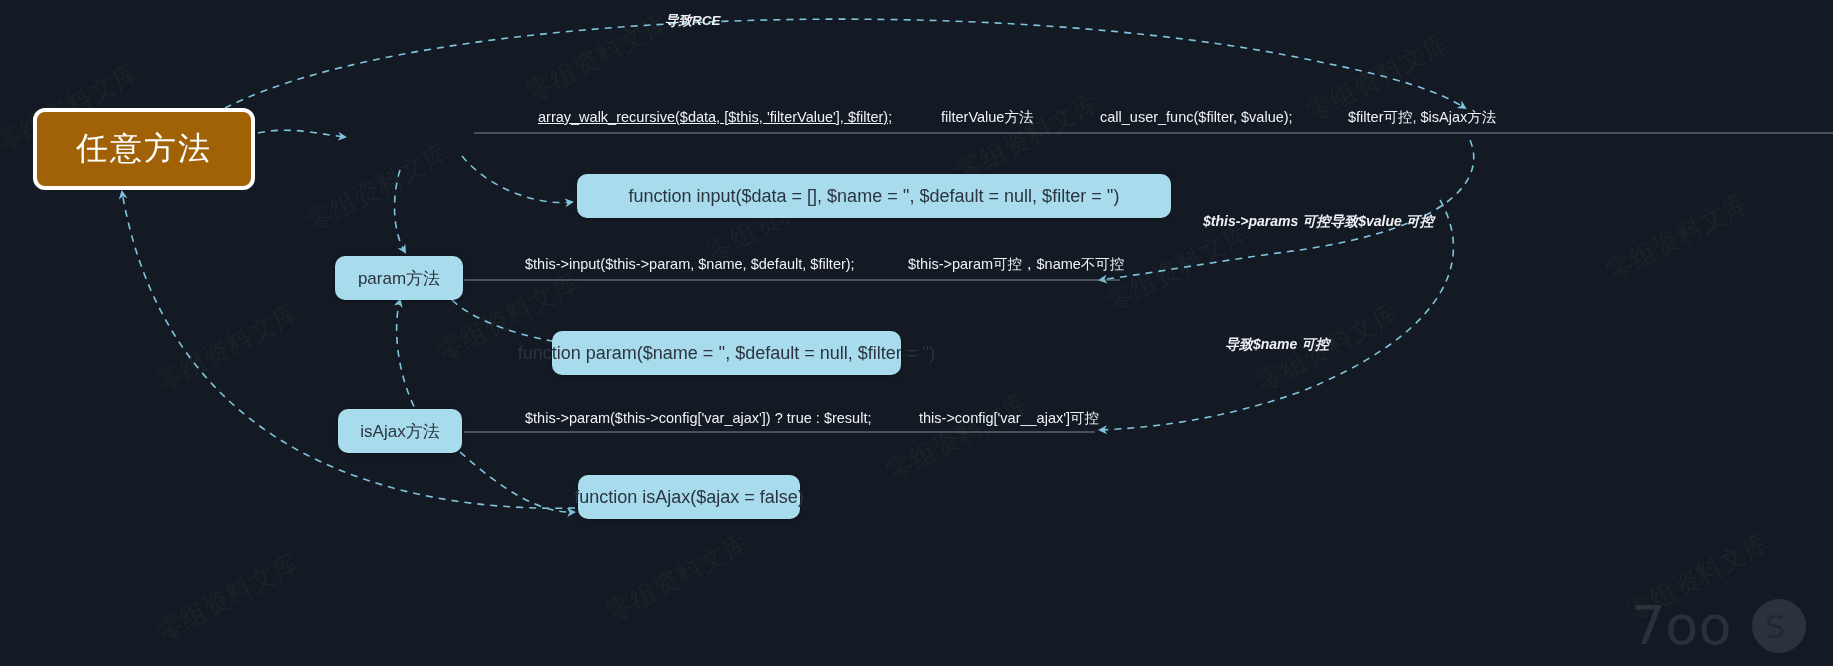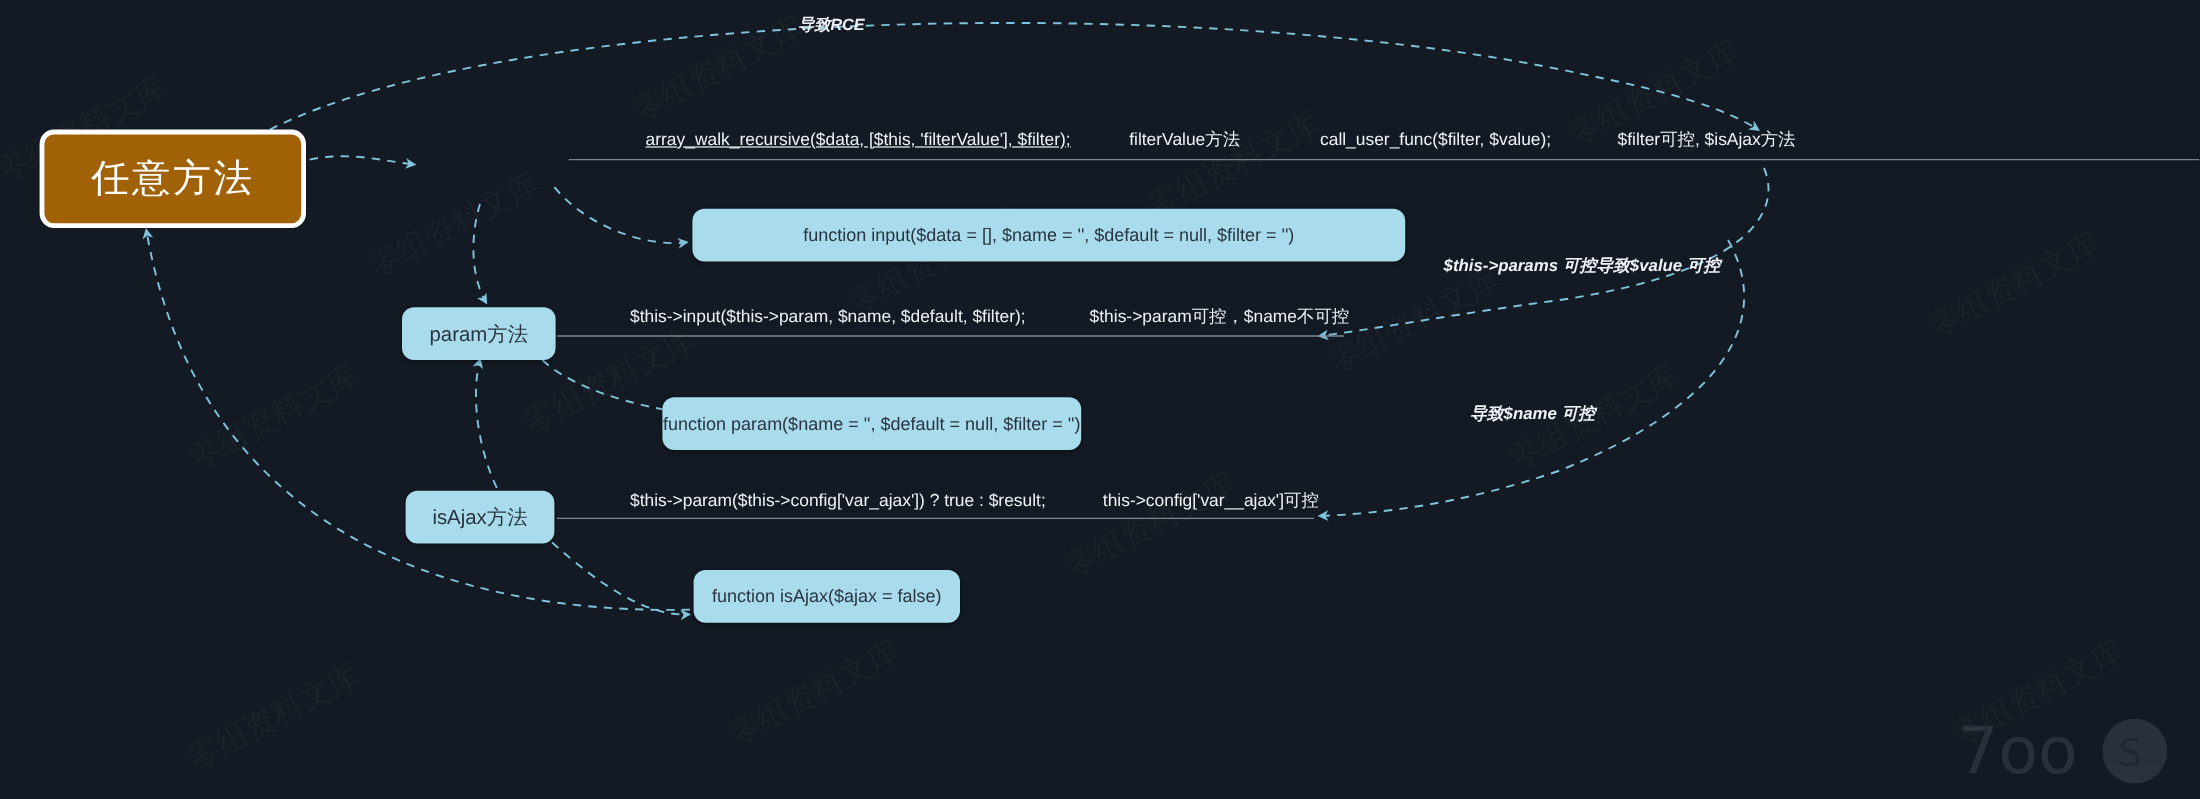--- a/index.html
+++ b/index.html
@@ -68,21 +68,21 @@
     white-space: nowrap;
     box-shadow: 0 1px 3px rgba(0,0,0,0.35);
   }
   .pill.method {
     height: 44px;
     padding: 0 20px;
   }
   .pill.fn {
     height: 44px;
     padding: 0 22px;
-    font-size: 15px;
+    font-size: 18px;
   }
 
   #node-input   { left: 350px; top: 110px; width: 123px; }
   #node-param   { left: 335px; top: 256px; width: 128px; }
   #node-isajax  { left: 338px; top: 409px; width: 124px; }
 
   #fn-input     { left: 577px; top: 174px; width: 594px; }
   #fn-param     { left: 552px; top: 331px; width: 349px; }
   #fn-isajax    { left: 578px; top: 475px; width: 222px; }
 

